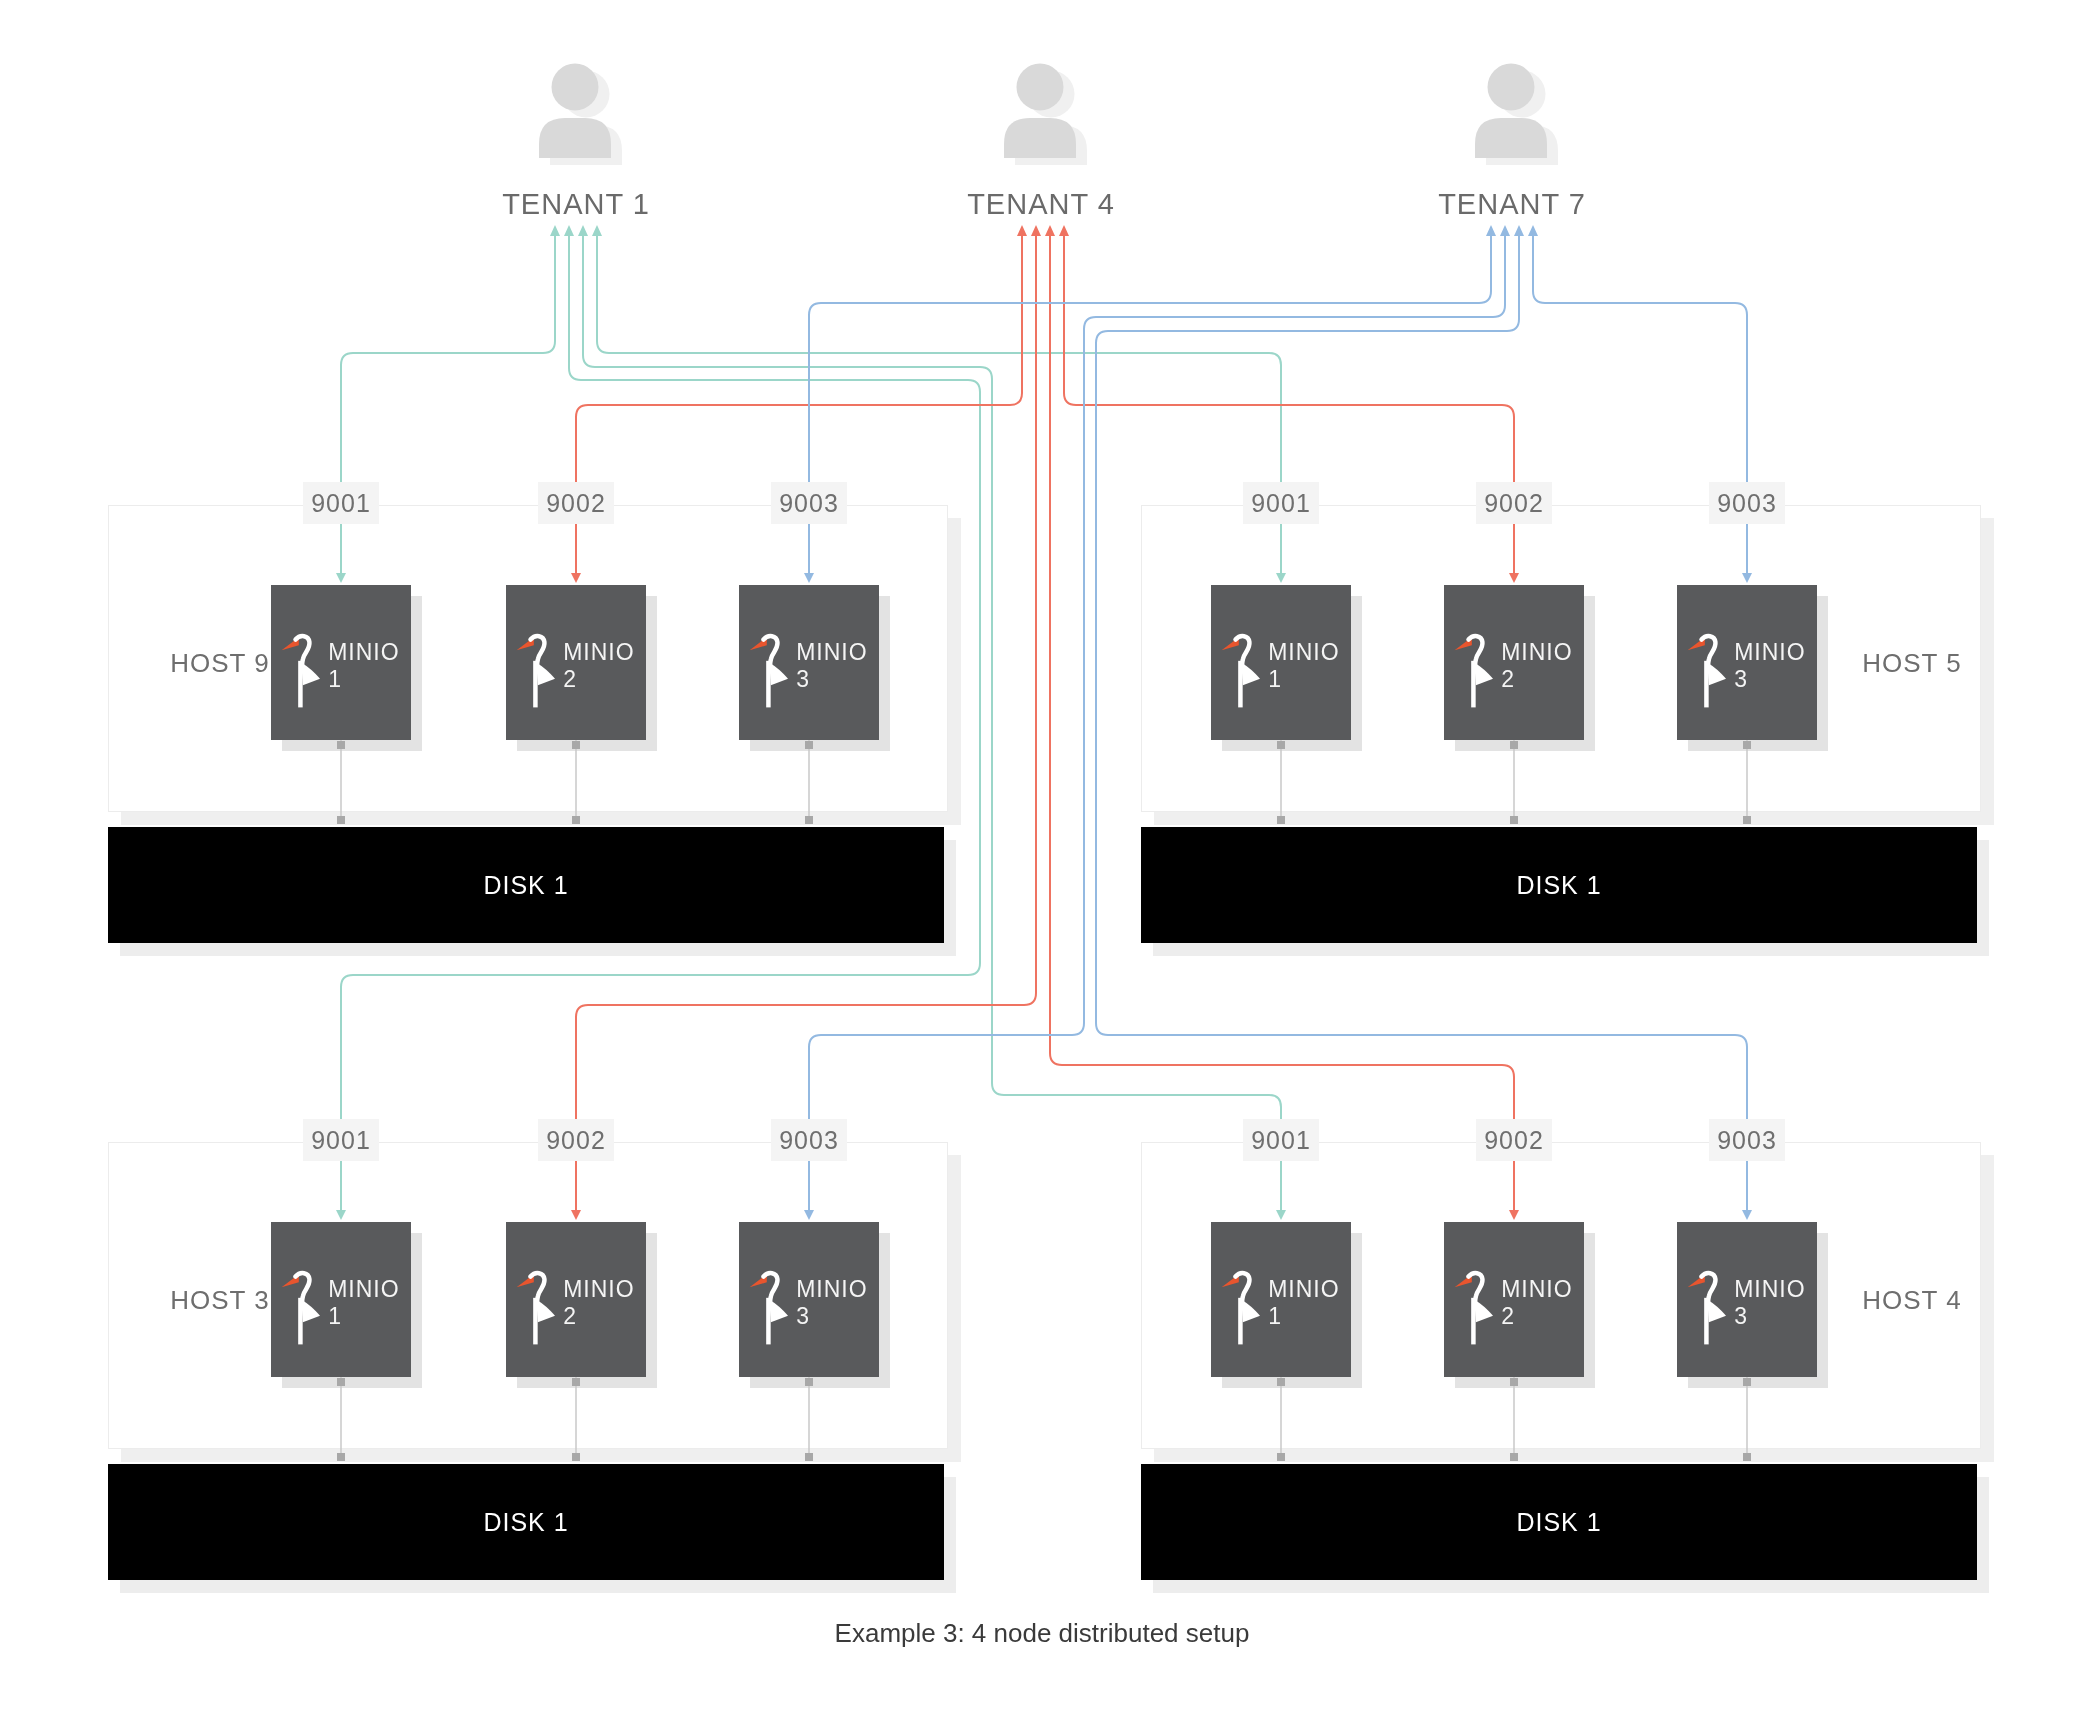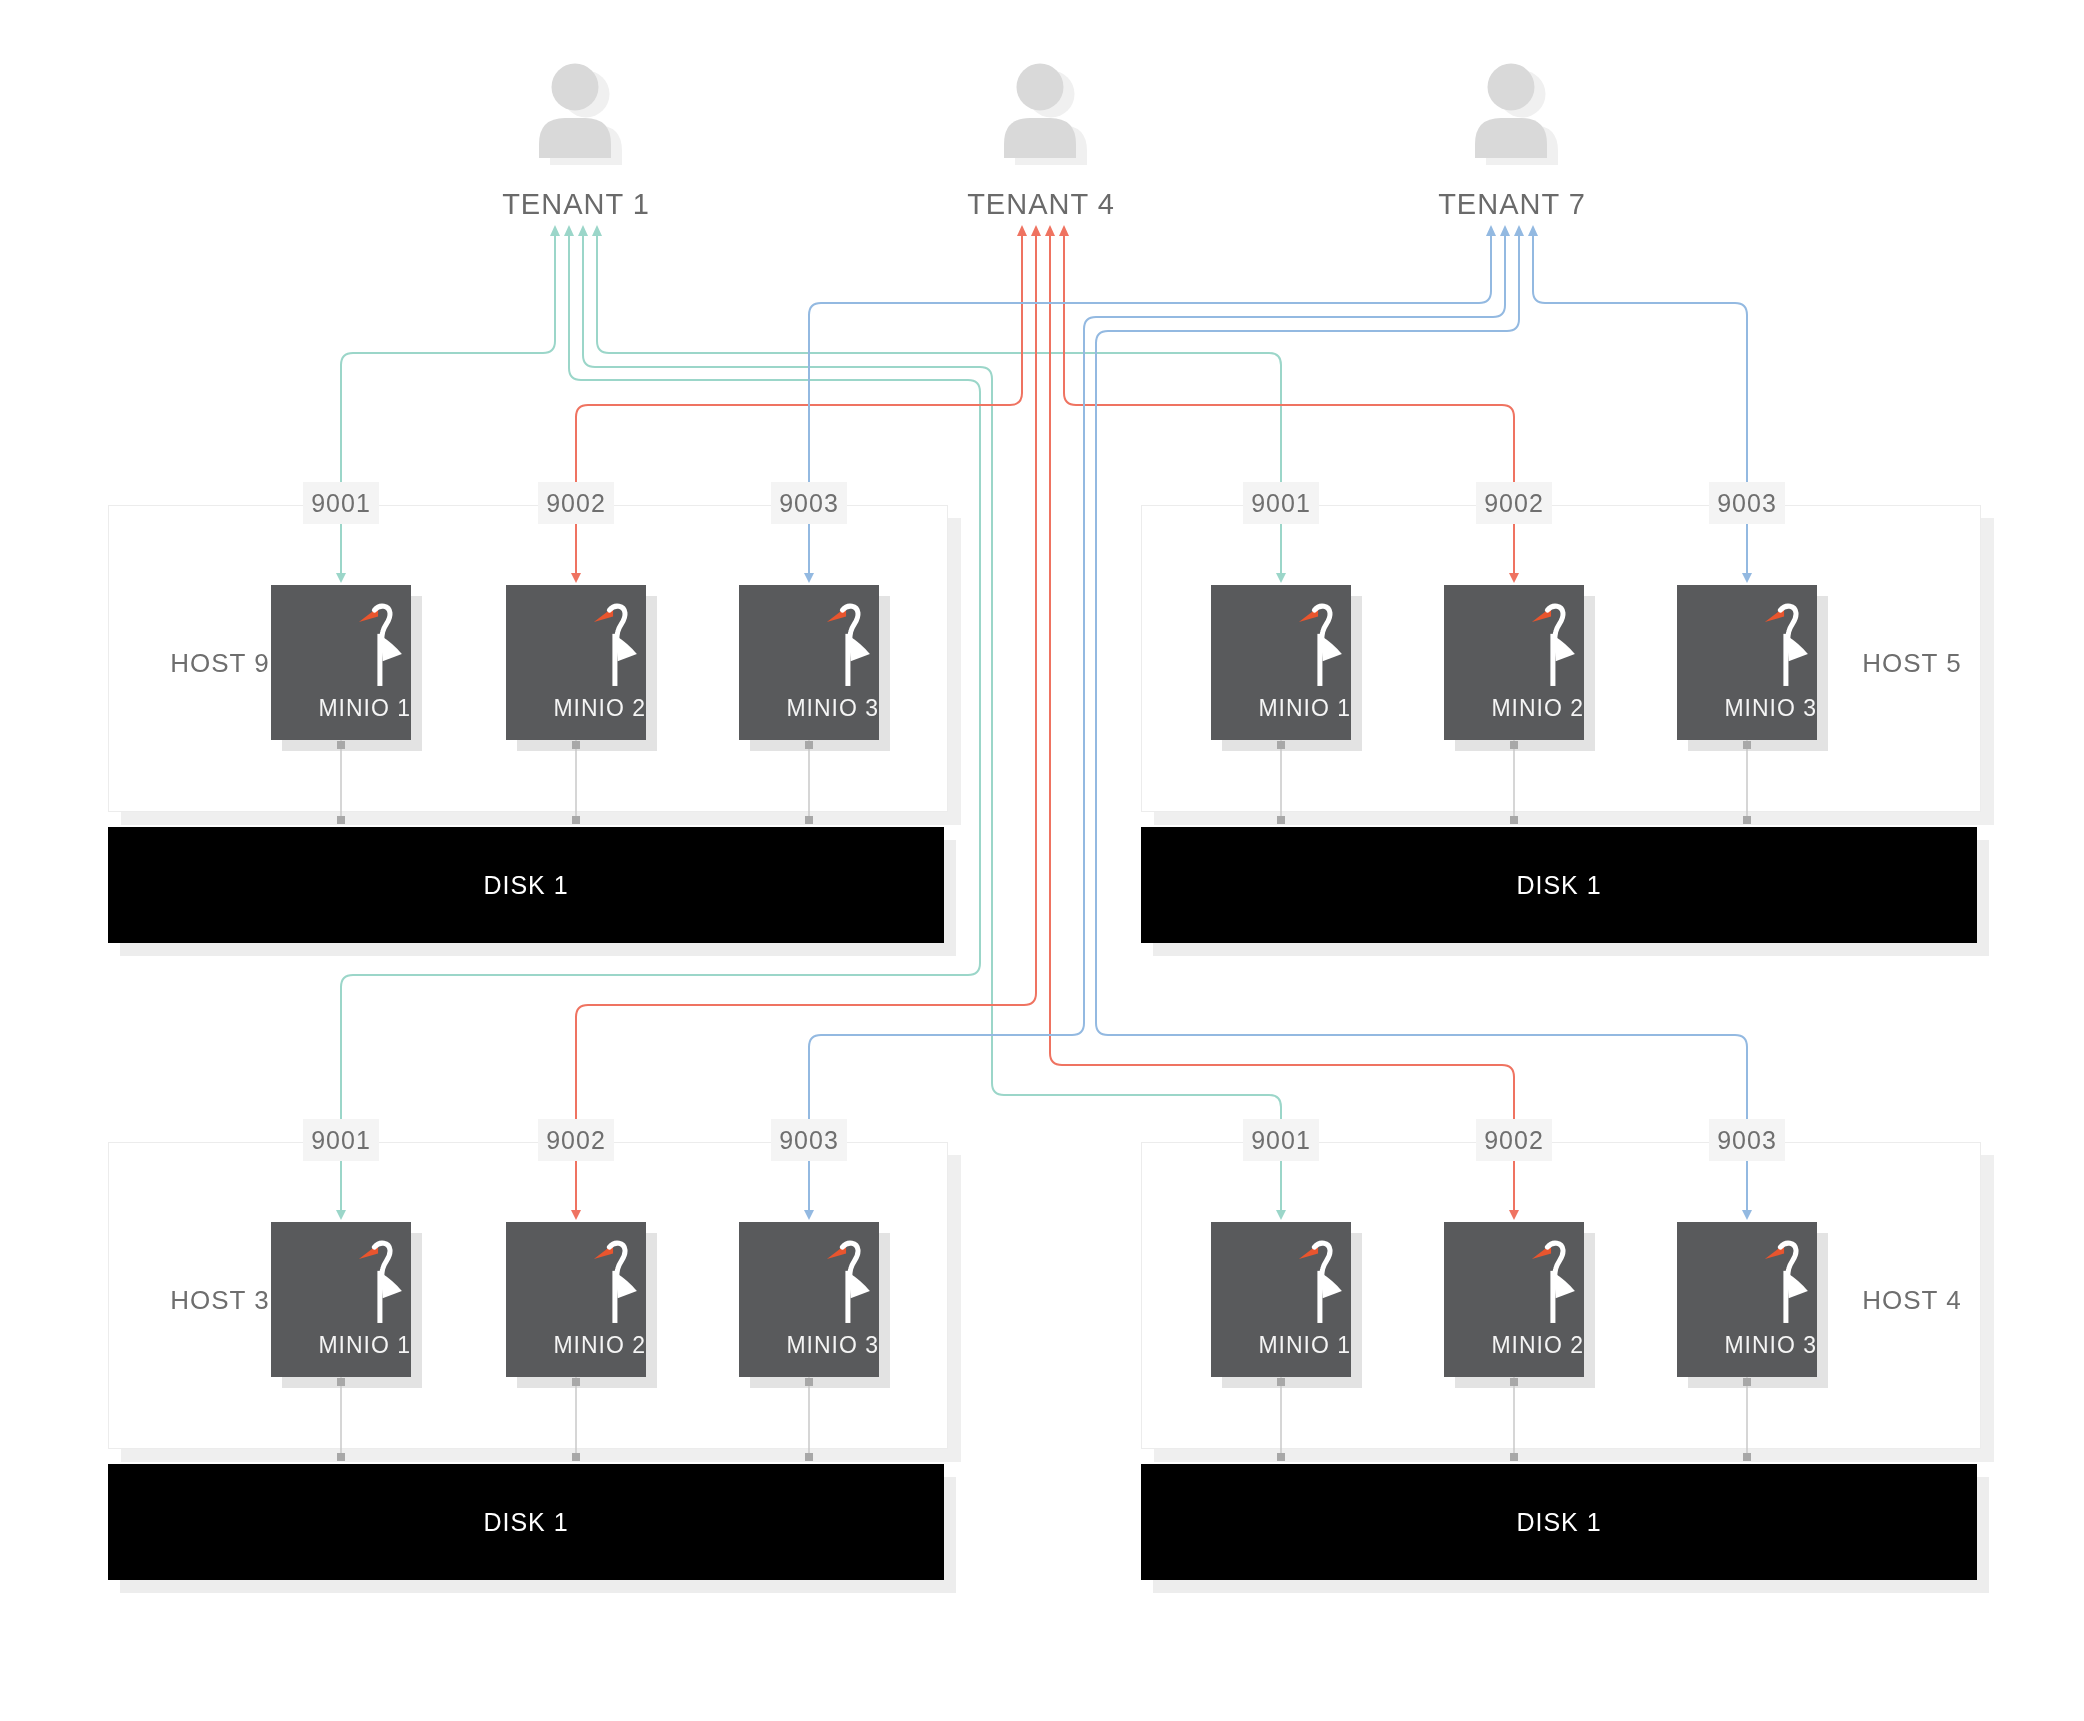--- a/index.html
+++ b/index.html
@@ -6,21 +6,21 @@
   #canvas{position:relative;width:2084px;height:1721px;background:#ffffff;overflow:hidden;
           font-family:"Liberation Sans", sans-serif;}
   svg.layer{position:absolute;left:0;top:0;width:2084px;height:1721px;}
   #layer-wires{z-index:2}
   .host-box{position:absolute;width:840px;height:307px;background:#ffffff;border:1px solid #ececec;
             box-shadow:13px 13px 0 0 #efefef;box-sizing:border-box;z-index:1;}
   .host-label{position:absolute;width:160px;text-align:center;font-size:26px;color:#6e6e6e;
               letter-spacing:1px;z-index:3;}
   .minio-shadow{position:absolute;width:140px;height:155px;background:#e3e3e3;z-index:1;}
   .minio-box{position:absolute;width:140px;height:155px;background:#595a5c;z-index:3;
-             display:flex;flex-direction:column;align-items:flex-end;}
+             display:flex;flex-direction:row;align-items:center;}
   .minio-box .bird{margin-top:12px;width:64px;height:92px;}
   .minio-label{color:#f4f4f4;font-size:23px;letter-spacing:1px;margin-top:6px;}
   .port-badge{position:absolute;width:76px;height:42px;background:#f4f4f4;color:#6f6f6f;
               font-size:25px;text-align:center;line-height:42px;letter-spacing:1px;z-index:3;}
   .disk-bar{position:absolute;width:836px;height:116px;background:#000000;box-shadow:12px 13px 0 0 #ededed;
             color:#ffffff;font-size:25px;letter-spacing:1px;display:flex;align-items:center;
             justify-content:center;z-index:1;}
   .tenant-icon{position:absolute;width:112px;height:112px;z-index:3;}
   .tenant-label{position:absolute;width:180px;text-align:center;font-size:29px;color:#6a6a6a;
                 letter-spacing:1px;z-index:3;}
@@ -310,14 +310,15 @@
   <div class="minio-box" style="left:1677px;top:1222px;">
     <svg class="bird" viewBox="0 0 70 100">
       <polygon points="13,27 34,11 34,21" fill="#e8552e"></polygon>
       <path d="M30,14 C36,7 46,9 47,17 C48,26 41,29 39,38 C38,42 38,44 38,47" stroke="#fff" stroke-width="5.5" fill="none" stroke-linecap="round"></path>
       <line x1="36" y1="40" x2="36" y2="97" stroke="#fff" stroke-width="5.5"></line>
       <path d="M37,42 Q50,50 60,62 L39,70 Z" fill="#fff"></path>
     </svg>
     <div class="minio-label">MINIO 3</div>
   </div>
 
+  <div class="caption">Example 3: 4 node distributed setup</div>
 
 </div>
 
 </body></html>

